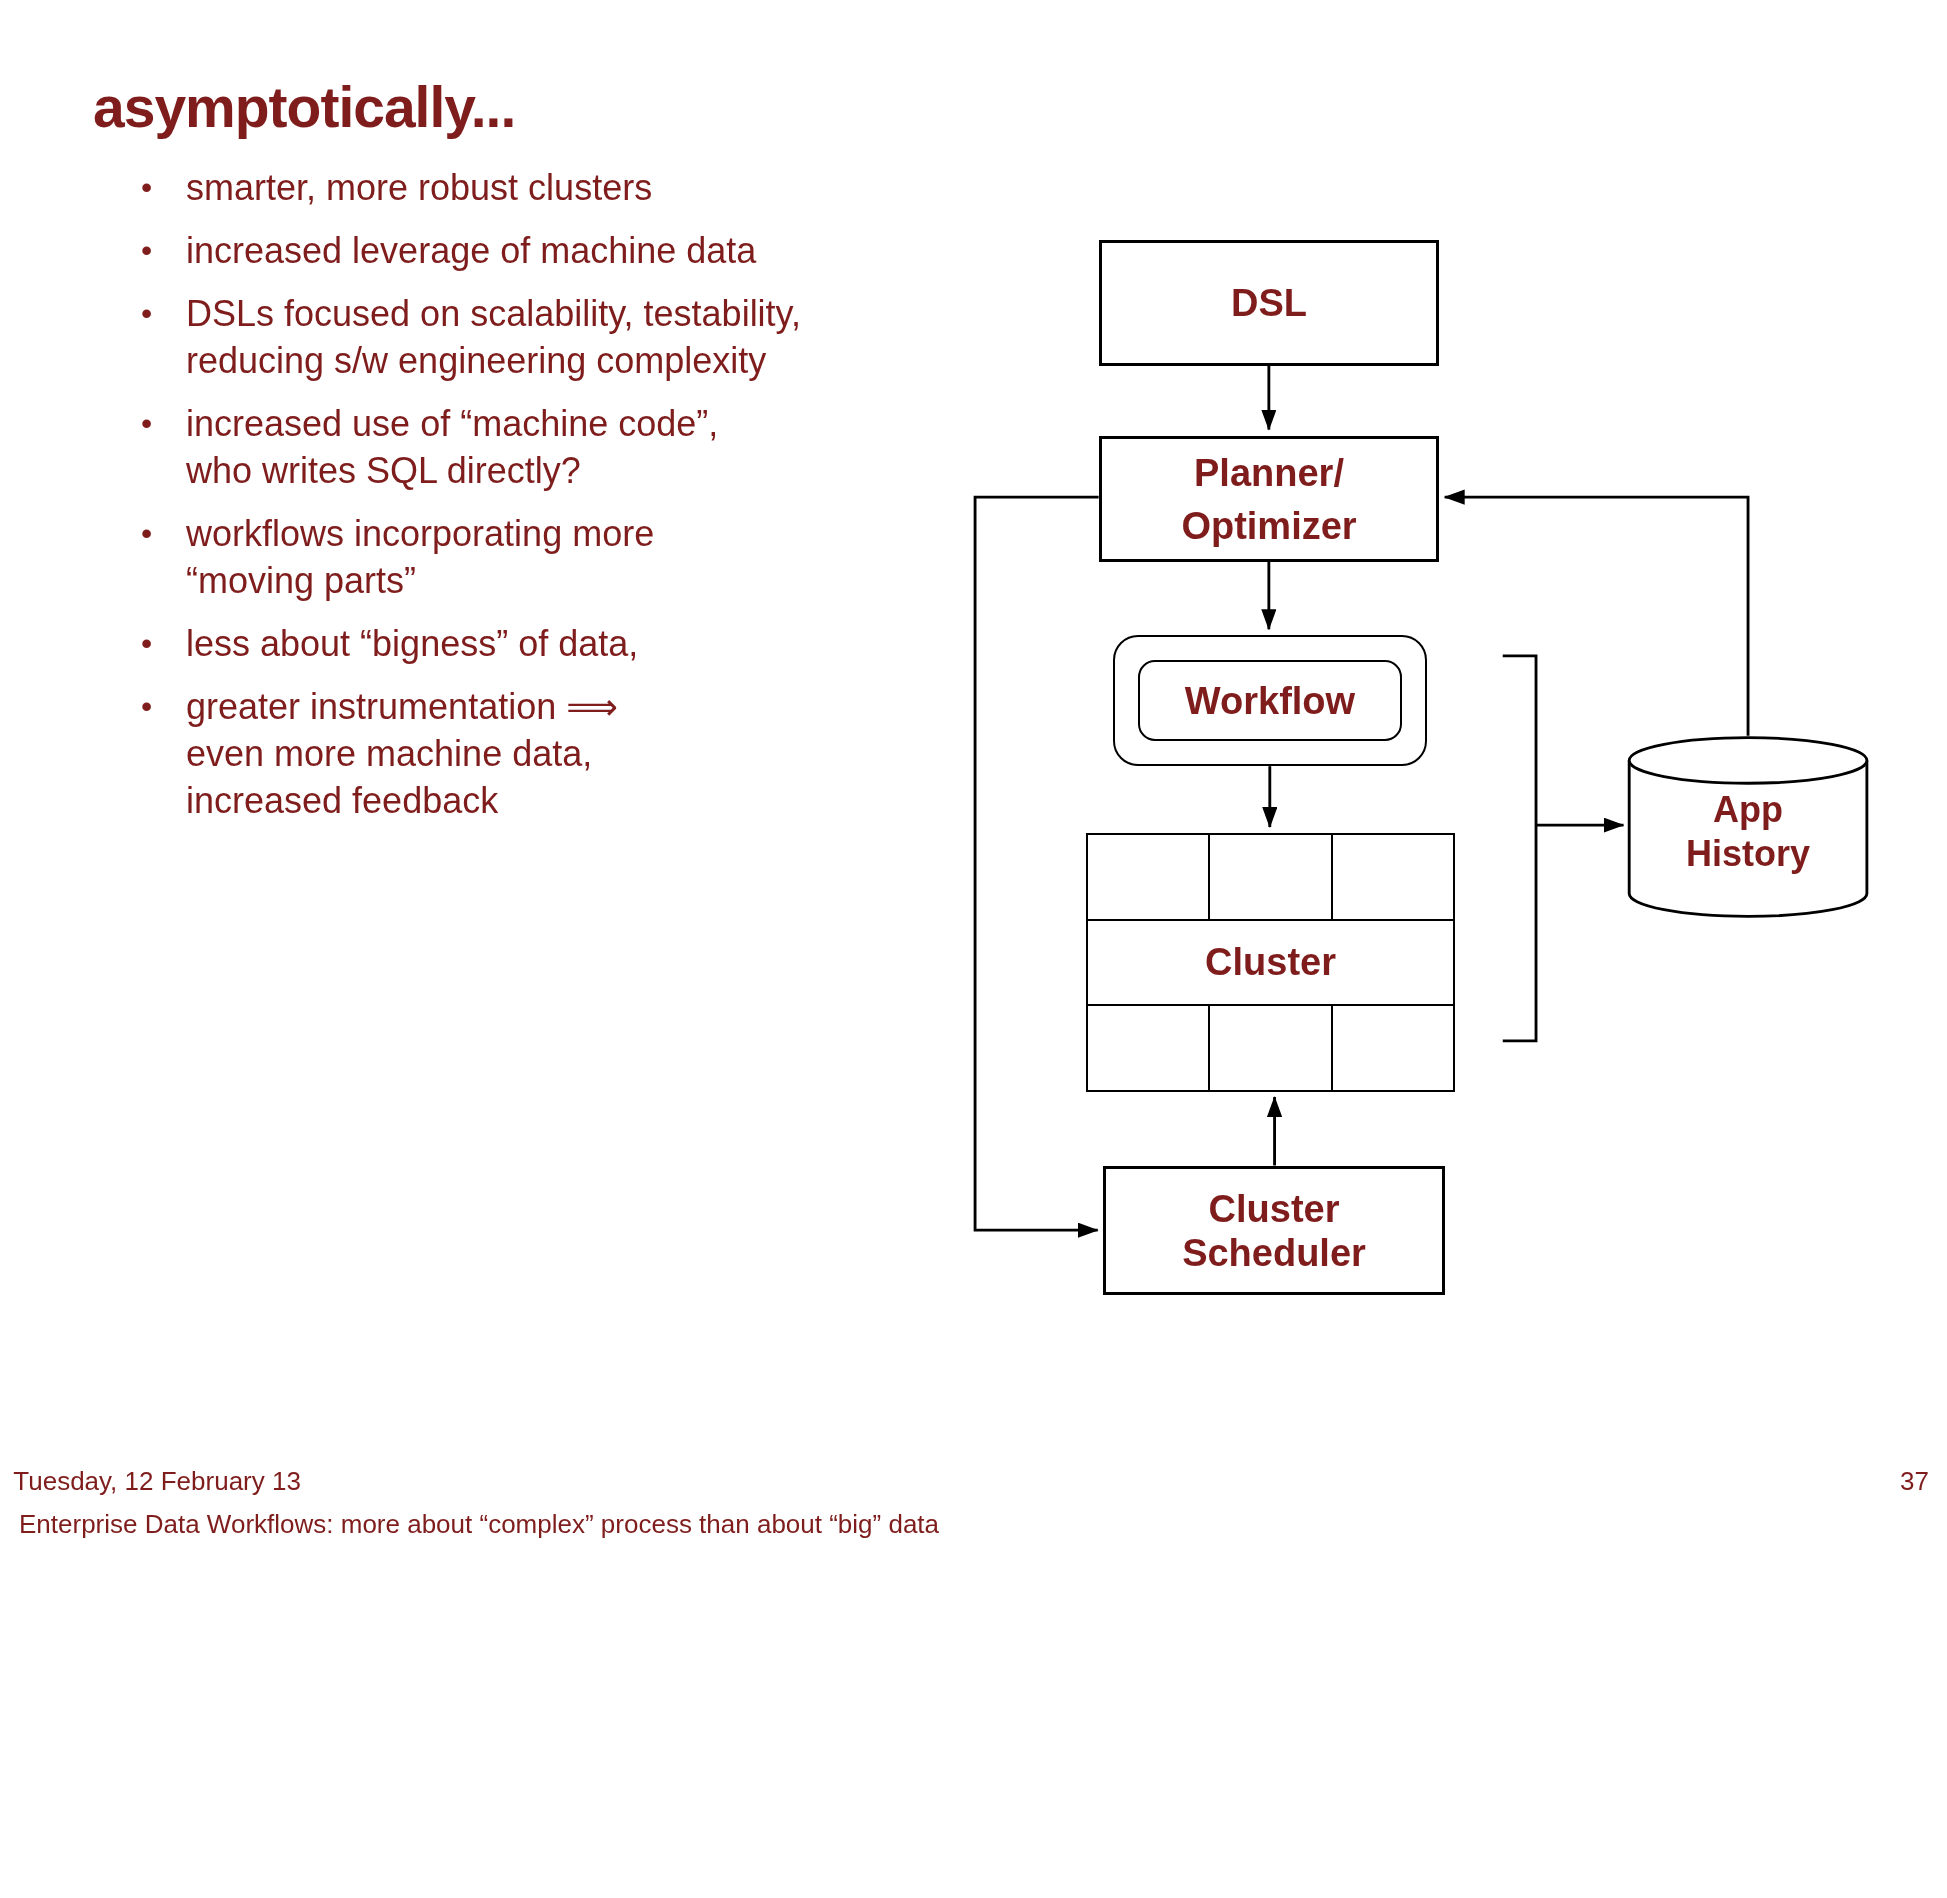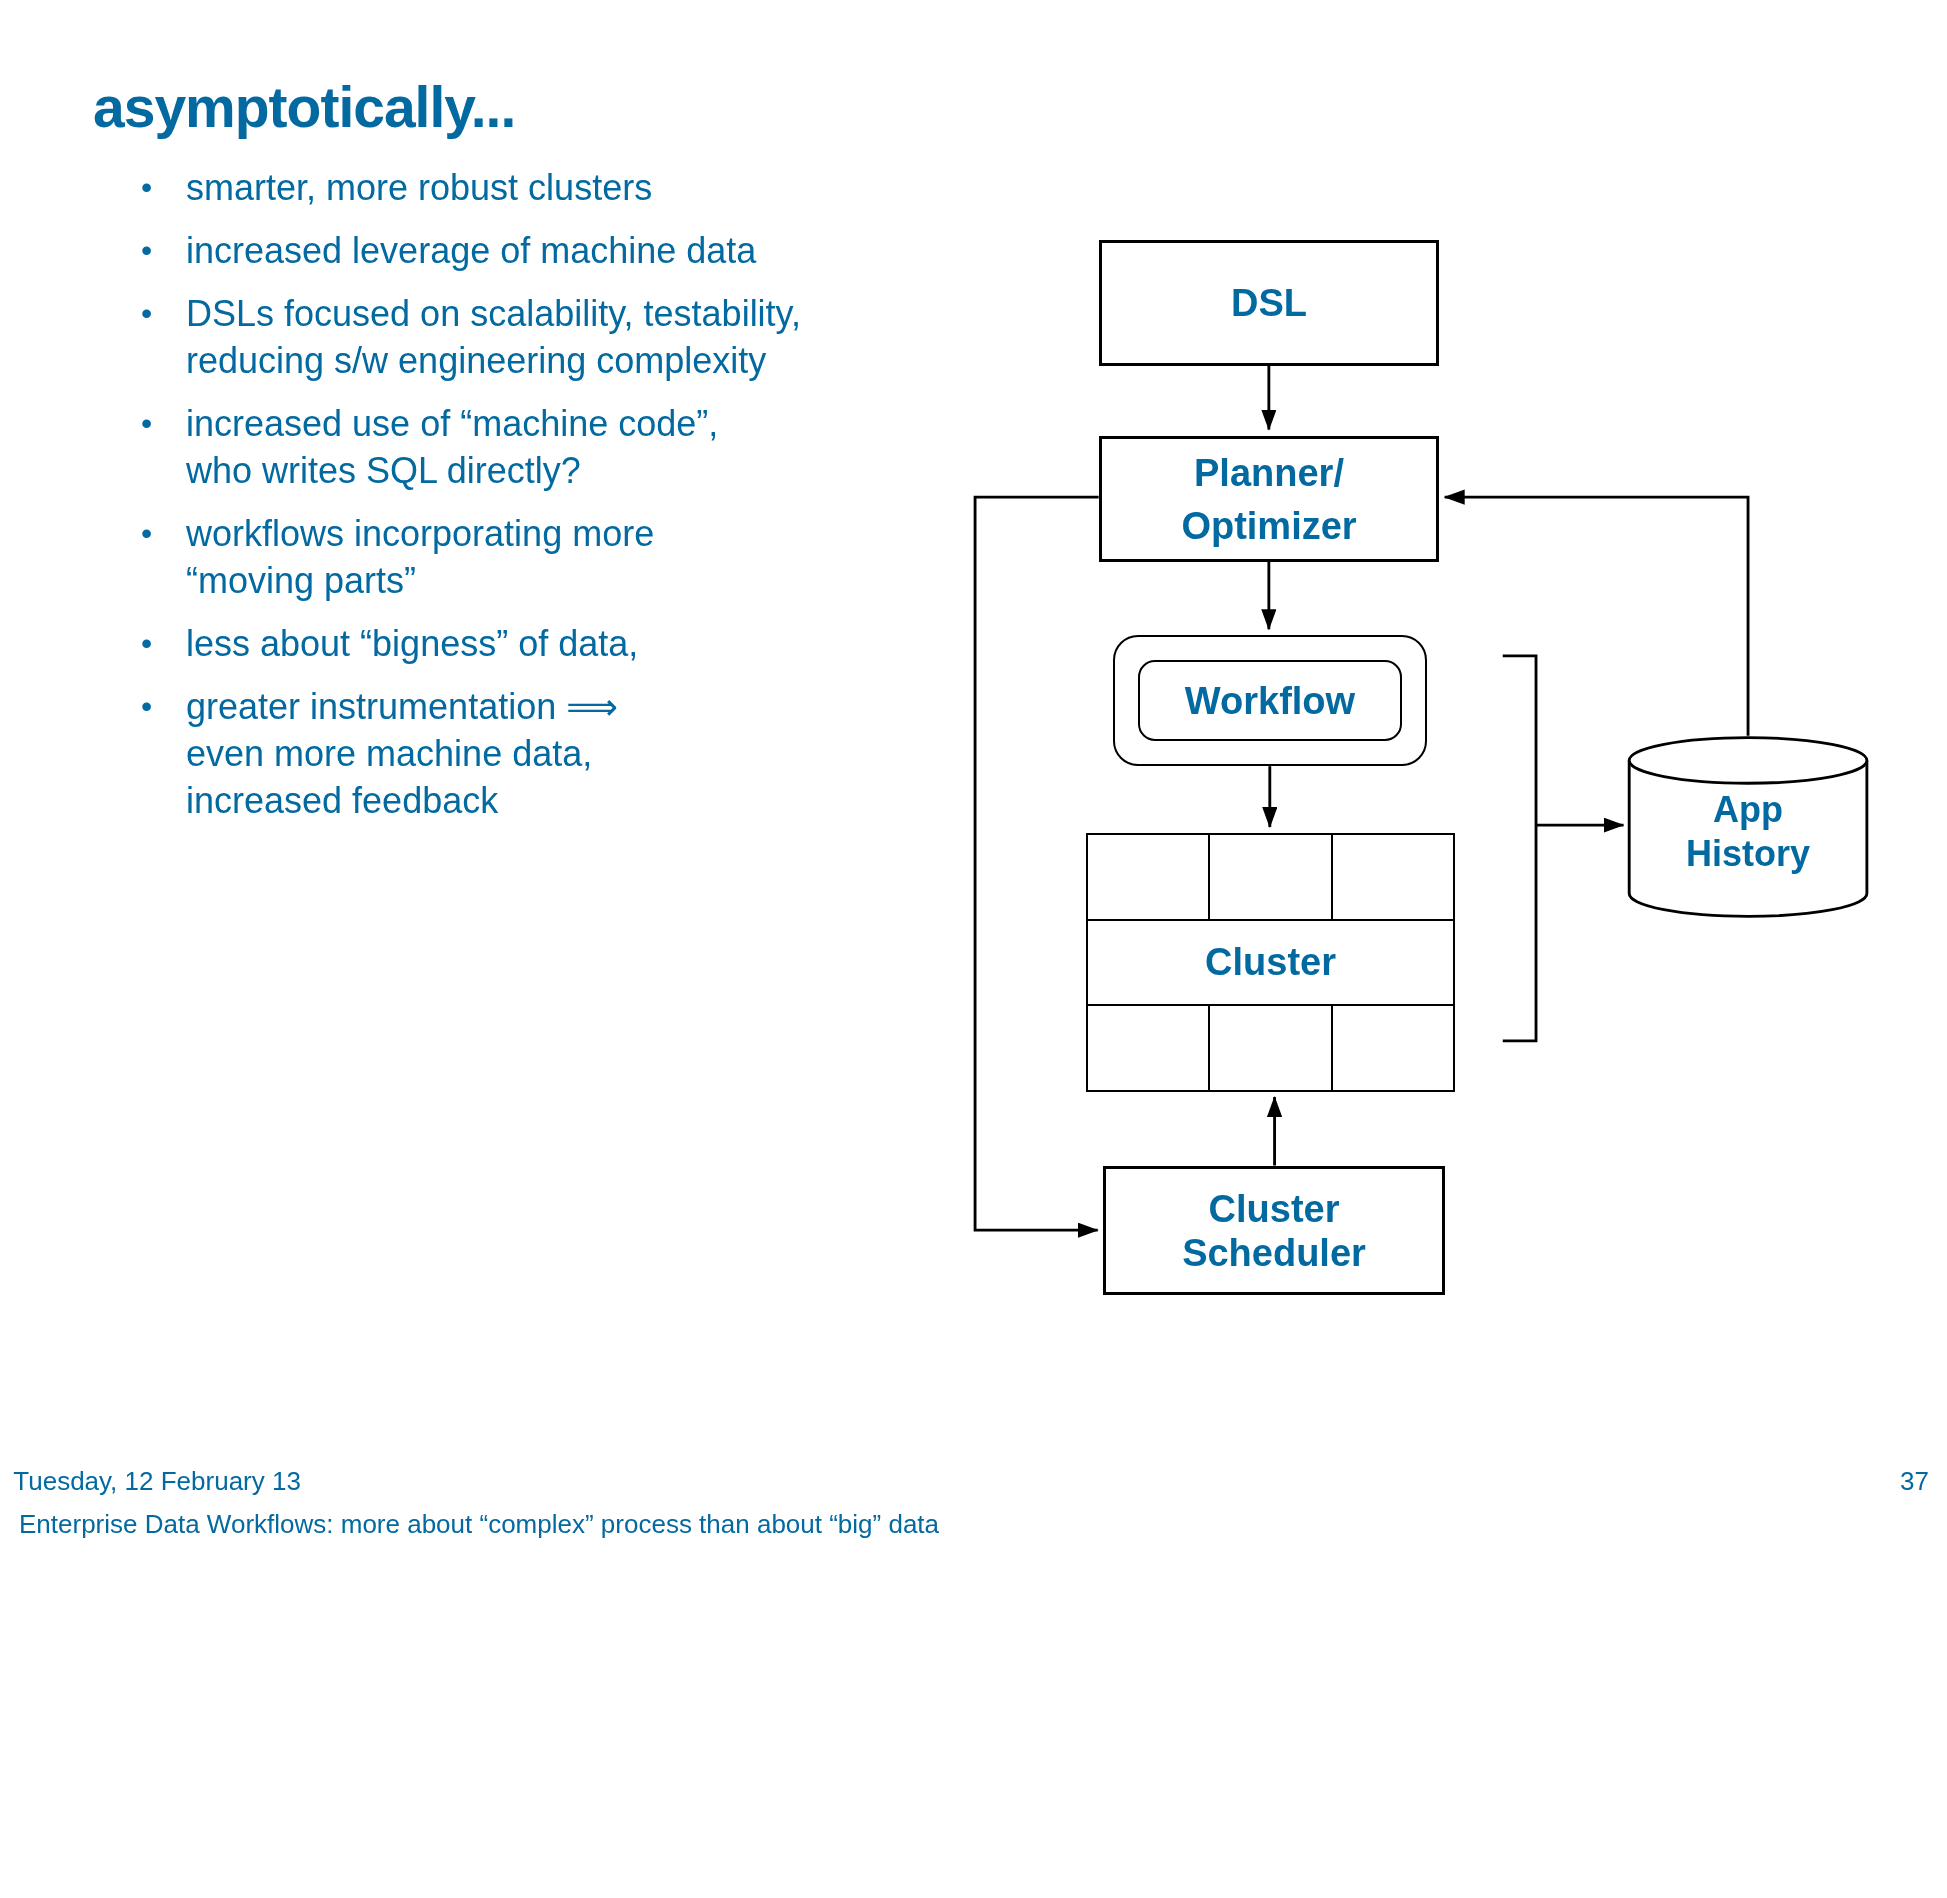--- a/index.html
+++ b/index.html
@@ -5,21 +5,21 @@
   html, body {
     margin: 0;
     padding: 0;
     background: #ffffff;
   }
   .slide {
     position: relative;
     width: 1948px;
     height: 1898px;
     background: #ffffff;
-    color: #0369a1;
+    color: #7f1d1d;
     font-family: "Liberation Sans", "DejaVu Sans", sans-serif;
     overflow: hidden;
   }
 
   
   .title {
     position: absolute;
     left: 93px;
     top: 74px;
     margin: 0;

